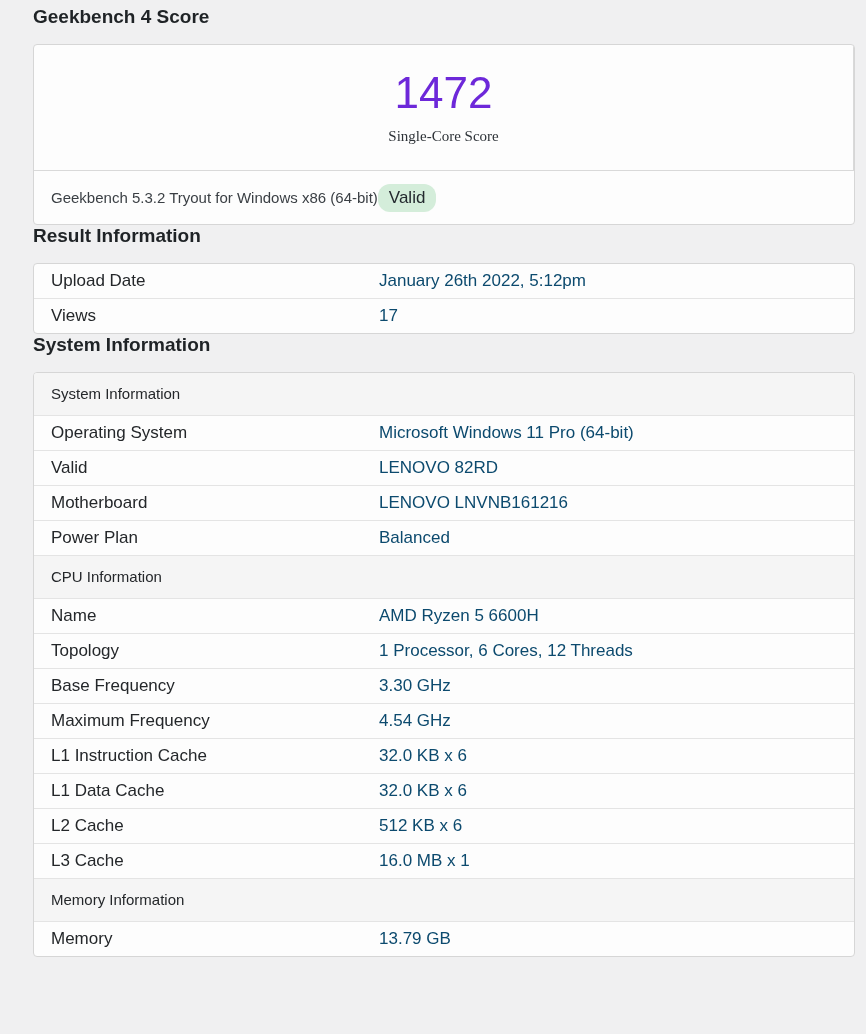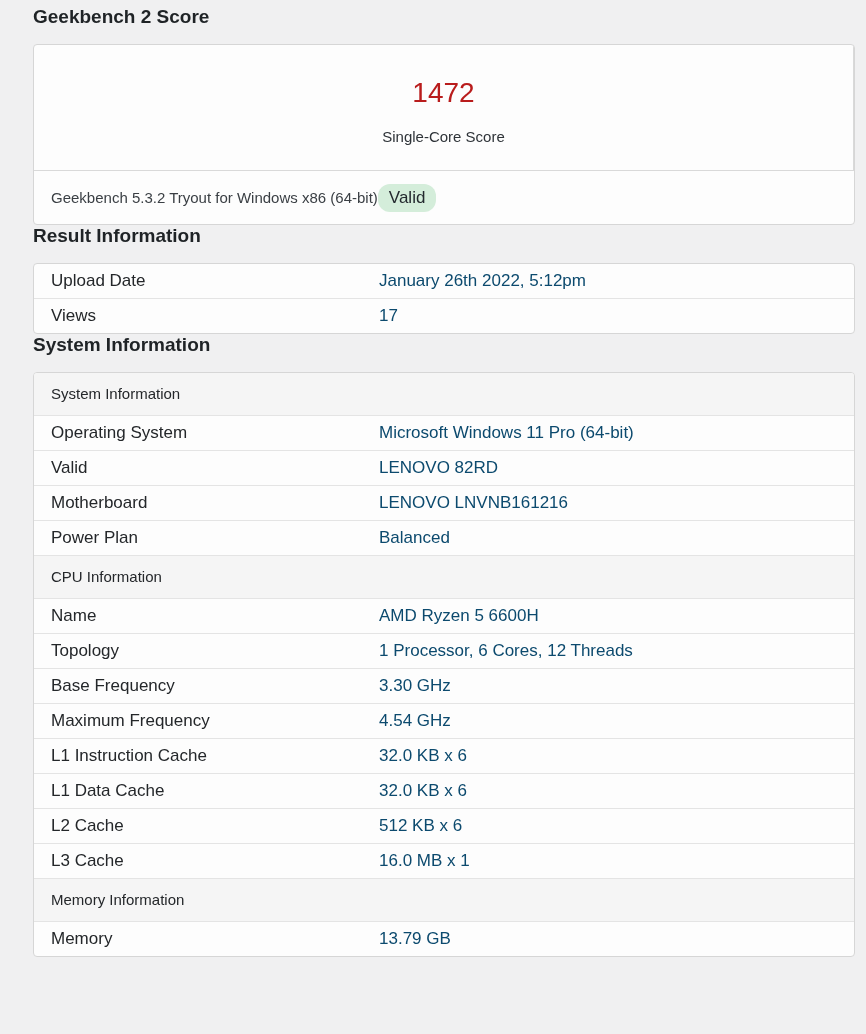--- a/index.html
+++ b/index.html
@@ -35,29 +35,30 @@
   .score-row { display: flex; height: 125px; }
   .score-cell {
     flex: 1;
     display: flex;
     flex-direction: column;
     align-items: center;
     justify-content: center;
   }
   .score-cell.first { border-right: 1px solid #d9d9d9; }
   .score-value {
-    font-size: 28px;
+    font-size: 44px;
     line-height: 44px;
     font-weight: 400;
-    color: #b91c1c;
+    color: #6d28d9;
   }
   .score-label {
     margin-top: 13px;
     font-size: 15px;
     color: #2e3338;
+    font-family: Liberation Serif, serif;
   }
   .score-footer {
     border-top: 1px solid #d9d9d9;
     height: 54px;
     display: flex;
     align-items: center;
     padding: 0 17px;
     font-size: 15px;
     color: #3a3f44;
   }
@@ -93,21 +94,21 @@
     color: #24272a;
     border-top: 1px solid #e4e4e4;
   }
   .group-header-row:first-child { border-top: none; }
 </style>
 </head>
 <body>
 
 <div class="content">
 
-  <h1 class="section-title">Geekbench 2 Score</h1>
+  <h1 class="section-title">Geekbench 4 Score</h1>
 
   <div class="card">
     <div class="score-row">
       <div class="score-cell first">
         <div class="score-value">1472</div>
         <div class="score-label">Single-Core Score</div>
       </div>
     </div>
     <div class="score-footer">
       <span>Geekbench 5.3.2 Tryout for Windows x86 (64-bit)</span>

